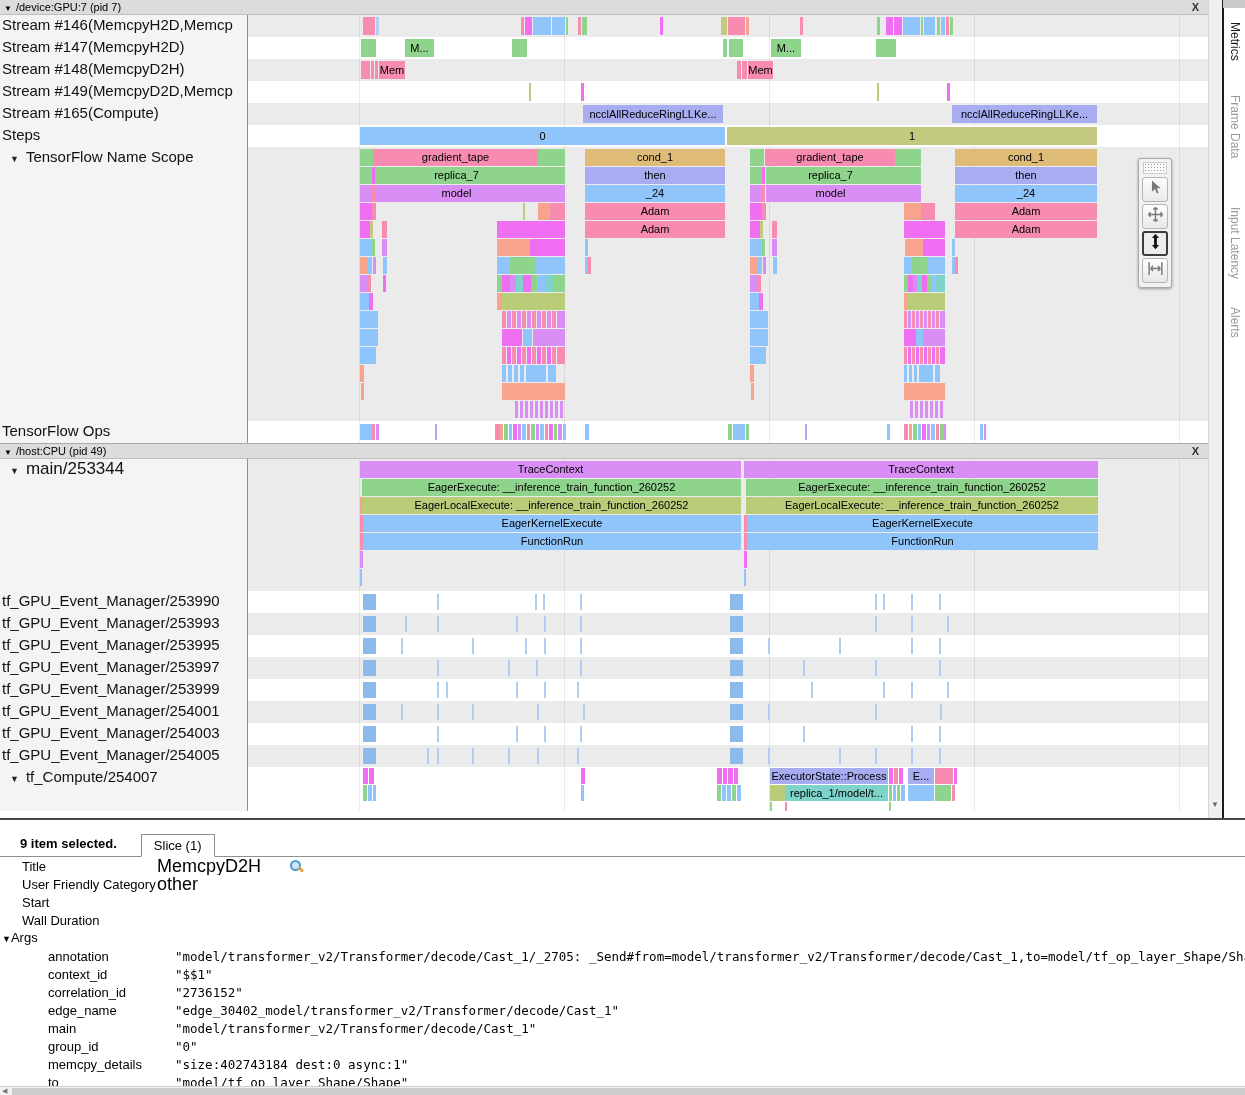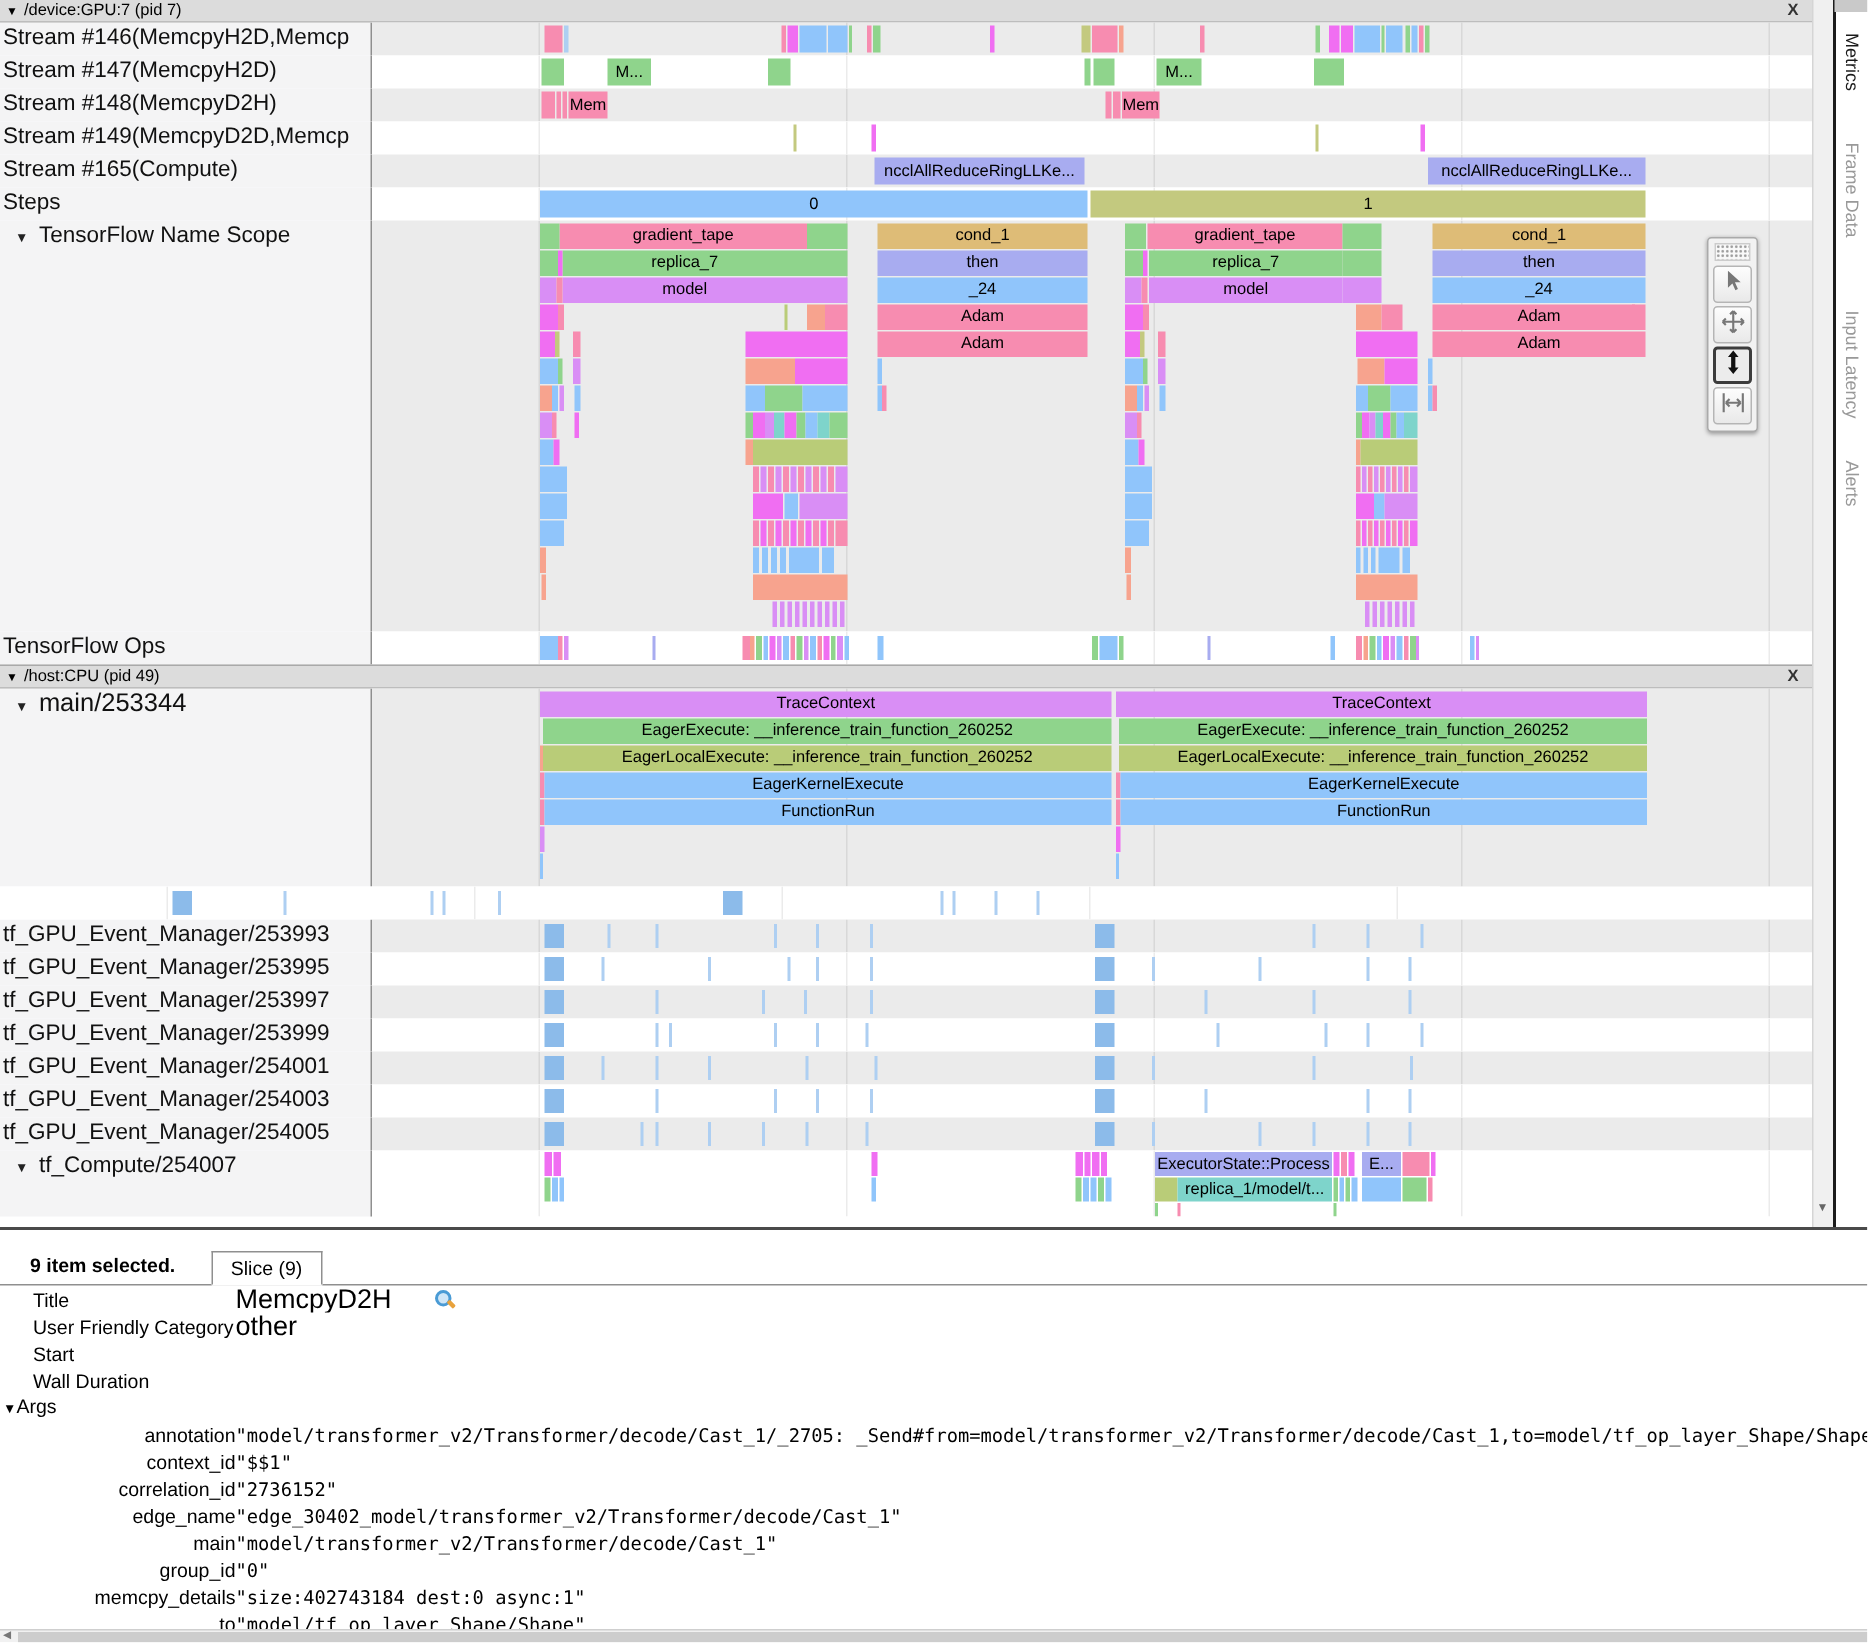--- a/index.html
+++ b/index.html
@@ -33,21 +33,21 @@
   .toolbtn{width:26px;height:25px;margin:2px auto;border:1px solid #b5b5b5;border-radius:3px;background:linear-gradient(#fdfdfd,#e9e9e9);
            display:flex;align-items:center;justify-content:center;cursor:pointer;box-sizing:border-box;}
   .toolbtn.active{border:2px solid #3c3c3c;background:#ececec;}
   
   #details{position:absolute;left:0;top:820px;width:1245px;height:275px;background:#fff;}
   #tabbar{position:relative;height:37px;box-sizing:border-box;border-bottom:1px solid #8f8f8f;padding-left:20px;display:flex;align-items:flex-end;}
   #selcount{font-size:13px;font-weight:bold;padding:0 10px 5px 0;}
   #slicetab{font-size:13px;border:1px solid #8f8f8f;border-bottom:1px solid #fff;background:#fff;padding:3px 12px;margin-left:14px;margin-bottom:-1px;cursor:pointer;}
   .drow{display:flex;height:18px;align-items:center;font-size:13px;white-space:nowrap;overflow:hidden;}
   .drow .dlab{width:135px;padding-left:22px;flex:none;}
-  .drow.arg .dlab{padding-left:30px;width:127px;text-align:right;}
+  .drow.arg .dlab{padding-left:48px;width:127px;}
   .drow .dval{font-size:18px;}
   .drow.arg .dval{font-family:"DejaVu Sans Mono",monospace;font-size:12.5px;}
   #argshdr{font-size:13px;height:18px;line-height:18px;padding-left:2px;}
   #argshdr .arr{font-size:9px;}
   .mag{position:relative;display:inline-block;width:14px;height:14px;margin-left:28px;vertical-align:-2px;cursor:pointer;}
   .mag .lens{position:absolute;left:1px;top:1px;width:7px;height:7px;border:2px solid #4a9bd5;border-radius:50%;background:#cfe6f7;}
   .mag .hand{position:absolute;left:9px;top:9px;width:6px;height:2.5px;background:#e8a23c;transform:rotate(45deg);border-radius:1px;}
   #hscroll{position:absolute;left:0;bottom:0;width:1245px;height:9px;background:#f1f1f1;border-top:1px solid #cfcfcf;box-sizing:border-box;}
   #hscroll .larr{position:absolute;left:2px;top:0;font-size:7px;color:#777;line-height:8px;}
   #hscroll .thumb{position:absolute;left:12px;top:1px;right:0;height:7px;background:#cdcdcd;}
@@ -455,20 +455,21 @@
             <div class="bar" style="left: 115px; width: 378px; top: 74px; height: 17px; line-height: 17px; background: rgb(144, 197, 251);">FunctionRun</div>
             <div class="bar" style="left: 496px; width: 3px; top: 74px; height: 17px; line-height: 17px; background: rgb(247, 140, 176);"></div>
             <div class="bar" style="left: 499px; width: 351px; top: 74px; height: 17px; line-height: 17px; background: rgb(144, 197, 251);">FunctionRun</div>
             <div class="bar" style="left: 112px; width: 3px; top: 92px; height: 17px; line-height: 17px; background: rgb(217, 142, 245);"></div>
             <div class="bar" style="left: 496px; width: 3px; top: 92px; height: 17px; line-height: 17px; background: rgb(240, 110, 242);"></div>
             <div class="bar" style="left: 112px; width: 2px; top: 110px; height: 17px; line-height: 17px; background: rgb(144, 197, 251);"></div>
             <div class="bar" style="left: 496px; width: 2px; top: 110px; height: 17px; line-height: 17px; background: rgb(144, 197, 251);"></div>
           </div>
         </div>
         <div class="trow" style="height: 22px;">
+          <div class="rlabel"><span style="font-size: 15px;">tf_GPU_Event_Manager/253990</span></div>
           <div class="rtrack bg-w">
             <div class="gl" style="left: 111px;"></div>
             <div class="gl" style="left: 316px;"></div>
             <div class="gl" style="left: 521px;"></div>
             <div class="gl" style="left: 726px;"></div>
             <div class="gl" style="left: 931px;"></div>
             <div class="bar" style="left: 115px; width: 13px; top: 3px; height: 16px; line-height: 16px; background: rgb(140, 187, 234);"></div>
             <div class="bar" style="left: 482px; width: 13px; top: 3px; height: 16px; line-height: 16px; background: rgb(140, 187, 234);"></div>
             <div class="bar" style="left: 189px; width: 2px; top: 3px; height: 16px; line-height: 16px; background: rgb(174, 207, 242);"></div>
             <div class="bar" style="left: 287px; width: 2px; top: 3px; height: 16px; line-height: 16px; background: rgb(174, 207, 242);"></div>
@@ -703,21 +704,21 @@
       <div class="toolbtn">
         <span><svg viewBox="0 0 24 24" width="17" height="17">
             <path d="M3 3 V21 M21 3 V21 M5 12 H19 M5 12 L8.5 8.5 M5 12 L8.5 15.5 M19 12 L15.5 8.5 M19 12 L15.5 15.5" stroke="#777" stroke-width="2" fill="none"></path>
           </svg></span>
       </div>
     </div>
 
   <div id="details">
     <div id="tabbar">
       <span id="selcount">9 item selected.</span>
-      <span id="slicetab">Slice (9)</span>
+      <span id="slicetab">Slice (1)</span>
     </div>
     <div id="fieldrows">
         <div class="drow">
           <span class="dlab">Title</span>
           <span class="dval">MemcpyD2H</span>
           <span class="mag">
             <span class="lens"></span>
             <span class="hand"></span>
           </span>
         </div>

